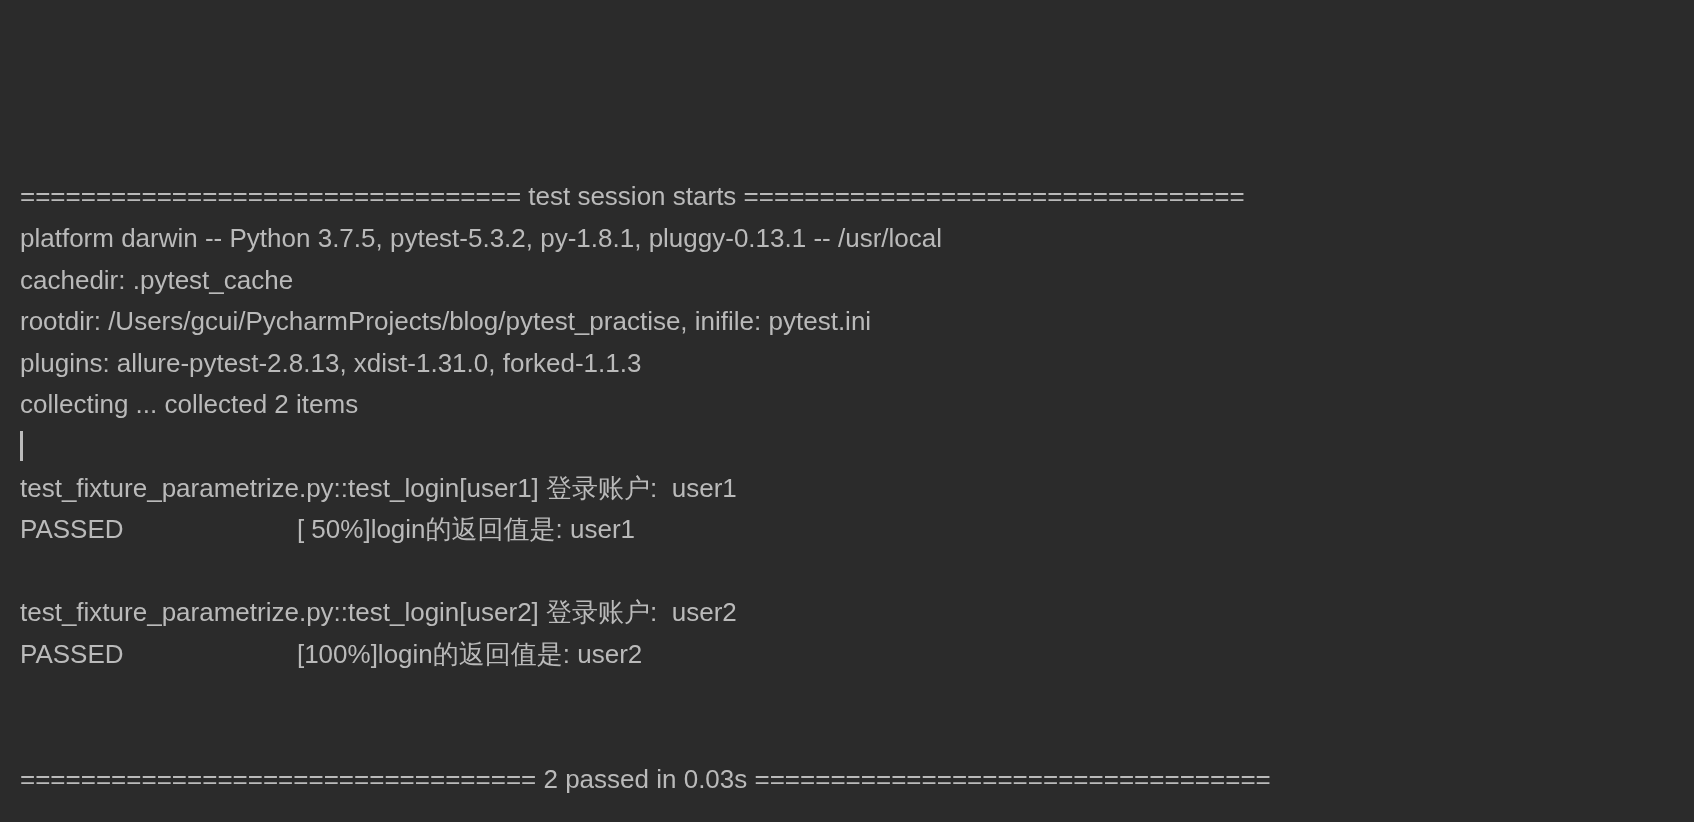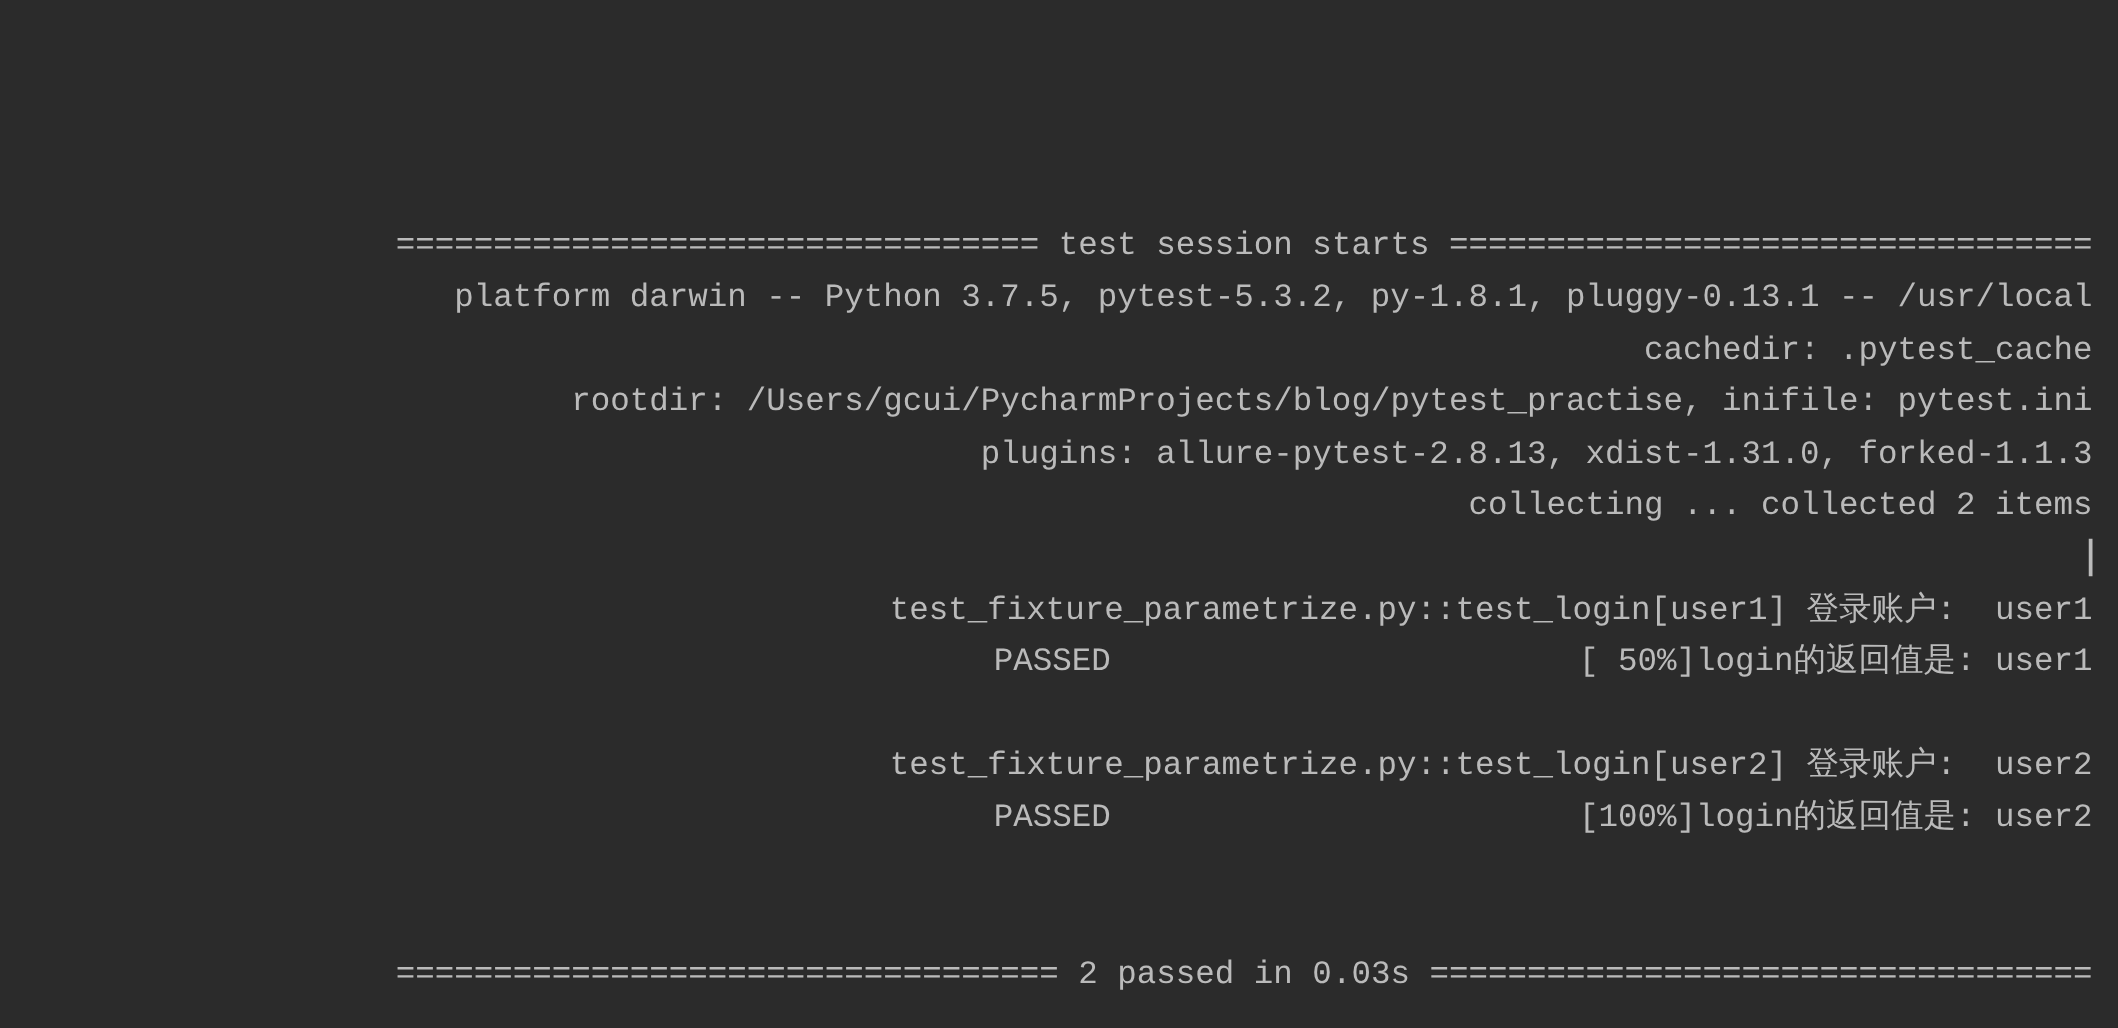--- a/index.html
+++ b/index.html
@@ -14,22 +14,21 @@
       font-size: 26px;
       line-height: 1.6;
       padding: 10px 20px;
       width: 1694px;
       height: 822px;
       overflow: hidden;
       white-space: pre;
     }
     .term-line {
       white-space: pre;
-      font-family: Liberation Mono, monospace;
-      text-align: right;
+      font-family: Liberation Sans, sans-serif;
     }
     .cursor {
       display: inline-block;
       width: 3px;
       height: 30px;
       background-color: #bbbbbb;
       vertical-align: text-bottom;
     }
   </style>
 </head>

